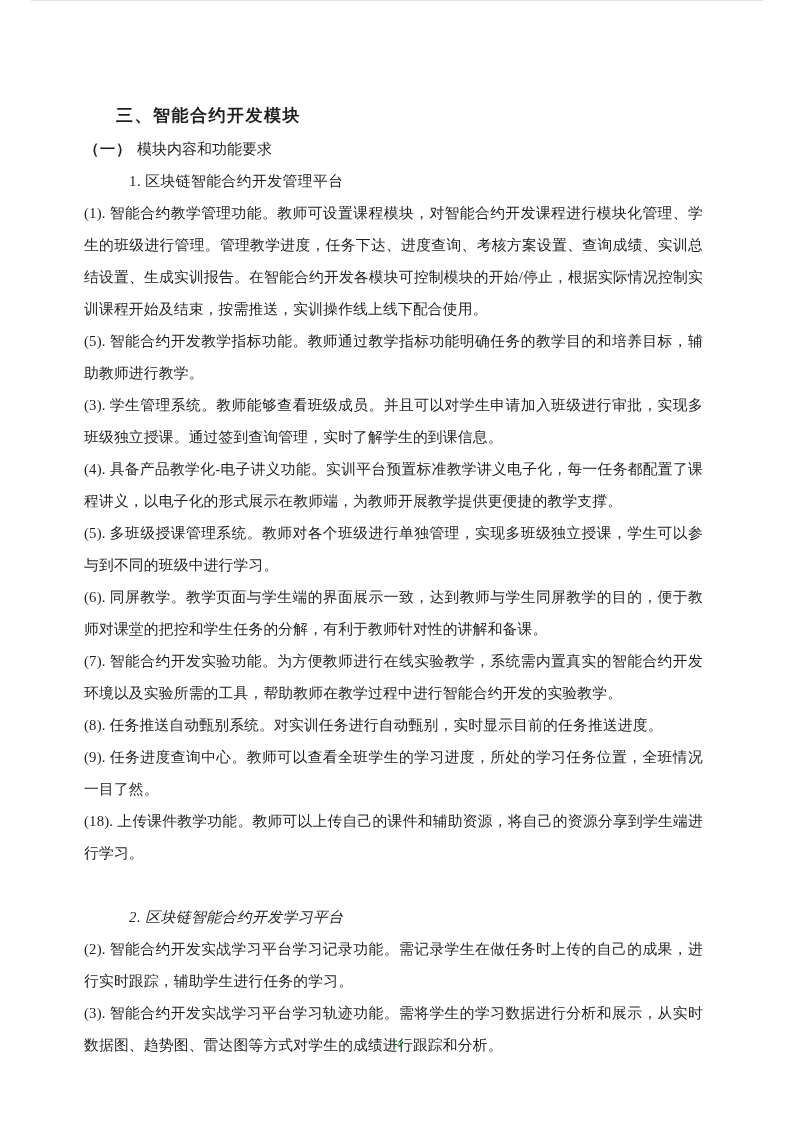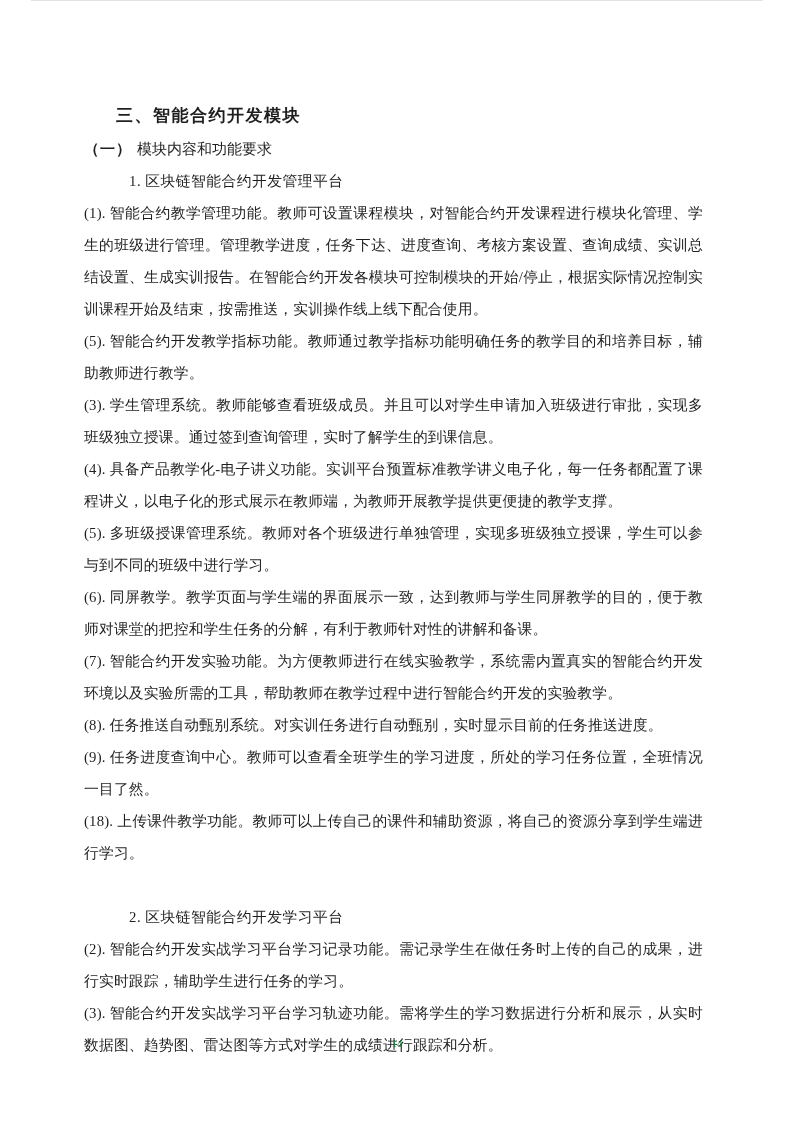--- a/index.html
+++ b/index.html
@@ -39,20 +39,21 @@
     margin-right: 5px;
   }
   .section-title {
     font-size: 14.75px;
     line-height: 32px;
     margin-left: 45px;
     letter-spacing: 0.5px;
   }
   .section-title.second {
     margin-top: 32px;
+    font-style: italic;
   }
   p.body-para {
     margin: 0;
     font-size: 14.75px;
     line-height: 32px;
     text-align: justify;
     text-justify: inter-ideograph;
     letter-spacing: 0.2px;
   }
   .page-number {

